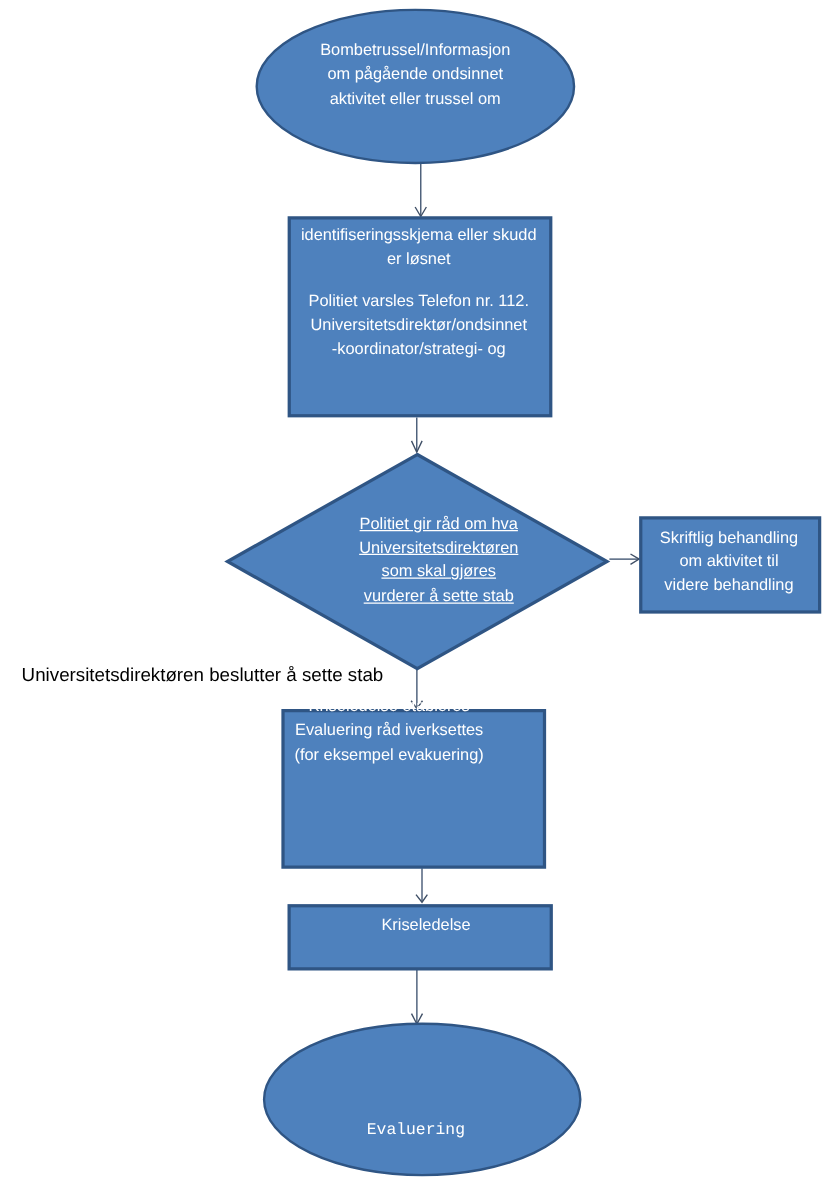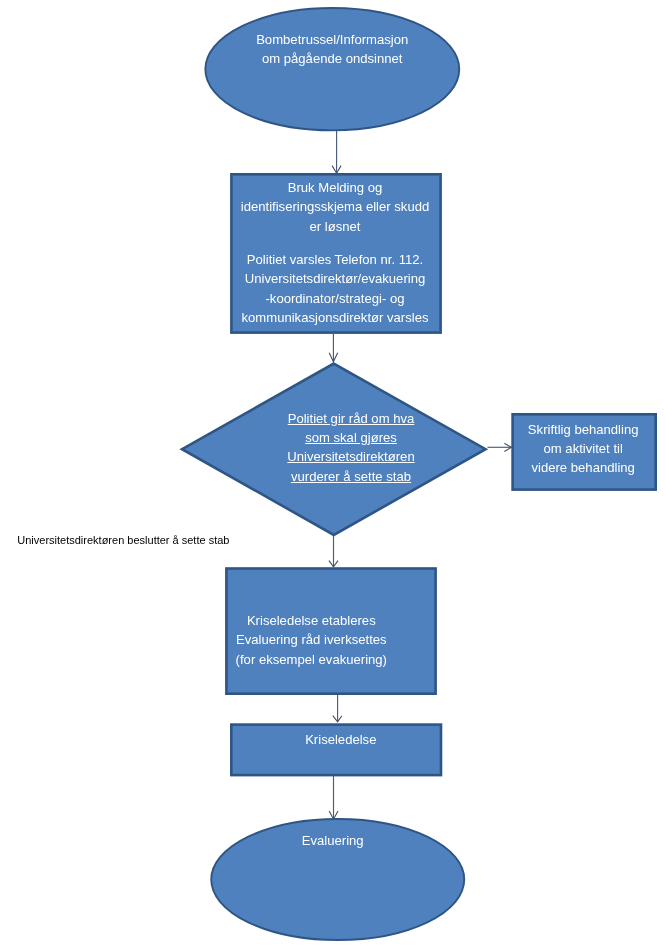--- a/index.html
+++ b/index.html
@@ -5,21 +5,21 @@
 <style>
   html,body{margin:0;padding:0;}
   body{width:666px;height:947px;background:#ffffff;
        font-family:"Liberation Sans",sans-serif;overflow:hidden;position:relative;}
   #stage{position:absolute;left:0;top:0;width:666px;height:947px;background:#ffffff;padding-left:20px;}
   svg.layer{position:absolute;left:0;top:0;width:666px;height:947px;}
   .shape-text{position:absolute;color:#ffffff;font-size:13.1px;line-height:19.4px;
               text-align:center;font-size:0;}
   .shape-text > div{height:19.4px;font-size:13.1px;white-space:pre;}
   .shape-text > div.blank{height:14px;line-height:14px;}
-  .label-text{position:absolute;color:#000000;font-size:11px;line-height:19.4px;white-space:pre;}
+  .label-text{position:absolute;color:#000000;font-size:15px;line-height:19.4px;white-space:pre;}
 </style>
 </head>
 <body>
 
 <div id="stage">
 
   <svg class="layer" viewBox="0 0 666 947">
 
     <g>
       <line stroke-width="1.15" x1="336.6" y1="130" x2="336.6" y2="172.6" stroke="#4a5d78"></line>
@@ -62,55 +62,54 @@
     <rect x="226.4" y="568.5" width="209.2" height="125.2" stroke-width="2.6" fill="#4e81bd" stroke="#2f5584"></rect>
 
     <rect x="231.3" y="724.6" width="209.7" height="50.5" stroke-width="2.6" fill="#4e81bd" stroke="#2f5584"></rect>
 
     <ellipse cx="337.75" cy="879.5" rx="126.5" ry="60.55" stroke-width="1.9" fill="#4e81bd" stroke="#2f5584"></ellipse>
   </svg>
 
   <div class="shape-text" style="left: 205px; top: 29.8px; width: 254.4px; color: rgb(255, 255, 255);">
     <div>Bombetrussel/Informasjon</div>
     <div>om pågående ondsinnet</div>
+    <div>aktivitet eller trussel om</div>
   </div>
 
   <div class="shape-text" style="left: 230.8px; top: 177.8px; width: 208.4px; color: rgb(255, 255, 255);">
-    <div>Bruk Melding og</div>
     <div>identifiseringsskjema eller skudd</div>
     <div>er løsnet</div>
     <div class="blank">&nbsp;</div>
     <div>Politiet varsles Telefon nr. 112.</div>
-    <div>Universitetsdirektør/evakuering</div>
+    <div>Universitetsdirektør/ondsinnet</div>
     <div>-koordinator/strategi- og</div>
-    <div>kommunikasjonsdirektør varsles</div>
   </div>
 
   <div class="shape-text" style="left: 236px; top: 408.7px; width: 230px; color: rgb(255, 255, 255); text-decoration: underline;">
     <div>Politiet gir råd om hva</div>
+    <div>Universitetsdirektøren</div>
     <div>som skal gjøres</div>
-    <div>Universitetsdirektøren</div>
     <div>vurderer å sette stab</div>
   </div>
 
   <div class="shape-text" style="left: 513.2px; top: 419.6px; width: 140px; color: rgb(255, 255, 255);">
     <div>Skriftlig behandling</div>
     <div>om aktivitet til</div>
     <div>videre behandling</div>
   </div>
 
-  <div class="shape-text" style="left: 225.3px; top: 611px; width: 172px; color: rgb(255, 255, 255);">
+  <div class="shape-text" style="left: 225.3px; top: 555px; width: 172px; color: rgb(255, 255, 255);">
     <div>Kriseledelse etableres</div>
     <div>Evaluering råd iverksettes</div>
     <div>(for eksempel evakuering)</div>
   </div>
 
   <div class="shape-text" style="left: 230.8px; top: 730.3px; width: 220px; color: rgb(255, 255, 255);">
     <div>Kriseledelse</div>
   </div>
 
-  <div class="shape-text" style="left: 205.6px; top: 831px; width: 254.2px; color: rgb(255, 255, 255);">
+  <div class="shape-text" style="left: 205.6px; top: 894px; width: 254.2px; color: rgb(255, 255, 255); font-family: Liberation Mono, monospace;">
     <div>Evaluering</div>
   </div>
 
   <div class="label-text" style="left: 17.3px; top: 530.8px; color: rgb(0, 0, 0);">Universitetsdirektøren beslutter å sette stab</div>
 
 </div>
 
 </body></html>

